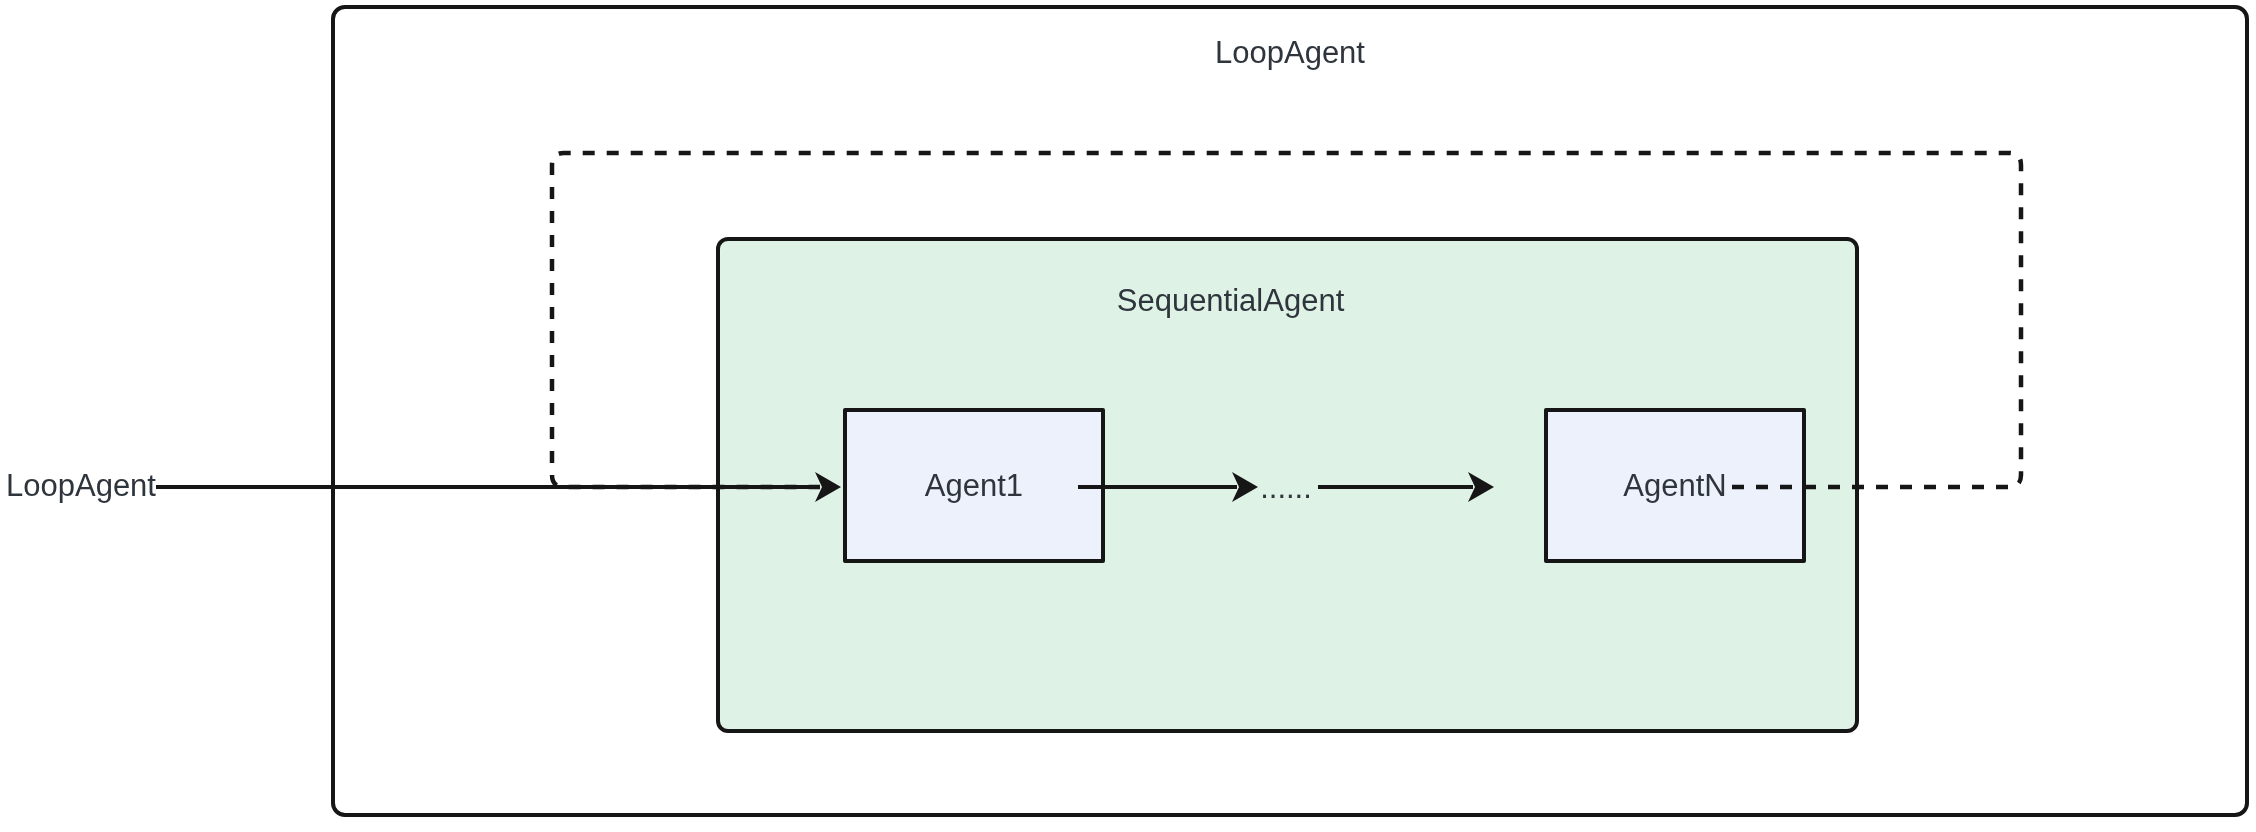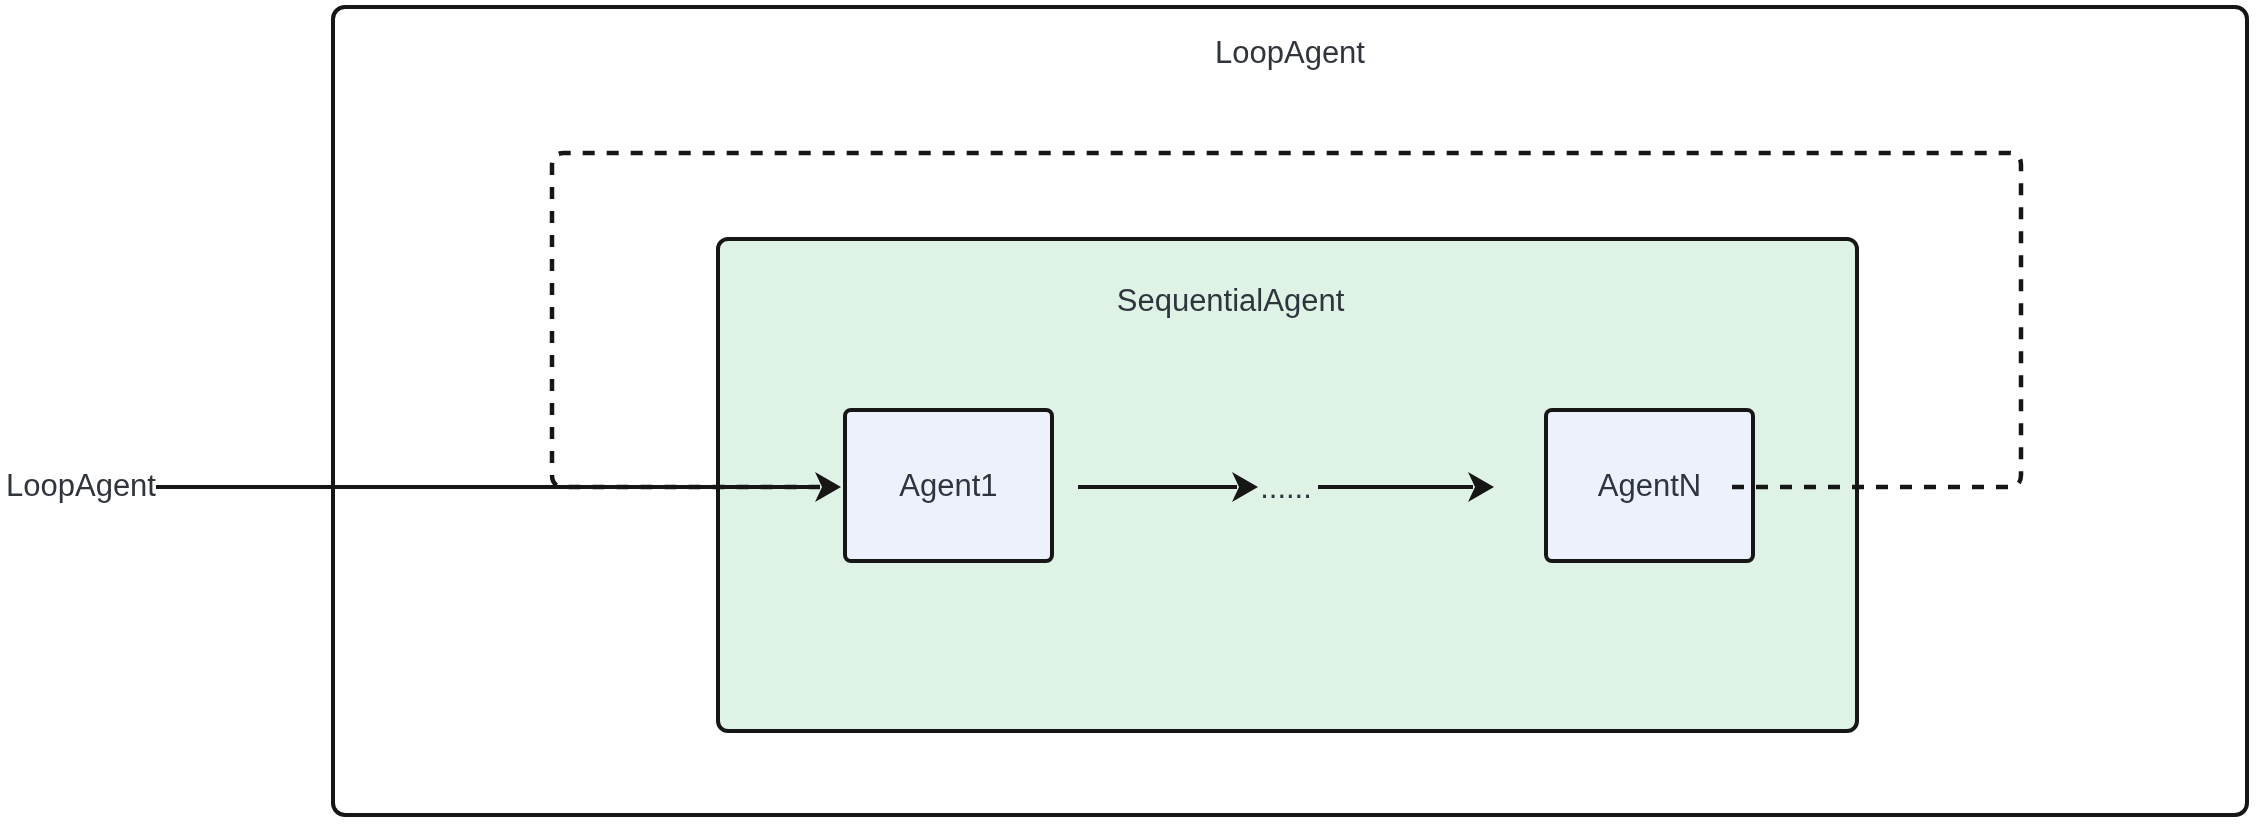--- a/index.html
+++ b/index.html
@@ -41,24 +41,24 @@
     position:absolute;
     left:716px;top:237px;width:1143px;height:496px;
     background:var(--sequential-fill);
     border:4px solid var(--line);
     border-radius:12px;
     z-index:2;
   }
   
   .node{
     position:absolute;
-    top:408px;width:211px;height:155px;
+    top:408px;width:262px;height:155px;
     background:var(--node-fill);
     border:4px solid var(--line);
-    border-radius:8px;
+    border-radius:2px;
     display:flex;align-items:center;justify-content:center;
     z-index:3;
   }
   .node-agent1{left:843px;}
   .node-agentn{left:1544px;}
   .node .lbl{position:static;}
   #loop-agent-label{left:331px;top:33px;width:1918px;z-index:4;}
   #sequential-agent-label{left:716px;top:281px;width:1029px;z-index:4;}
   #agent-input-label{left:6px;top:466px;z-index:4;}
   #ellipsis-label{left:1246px;top:468px;width:80px;z-index:6;}

